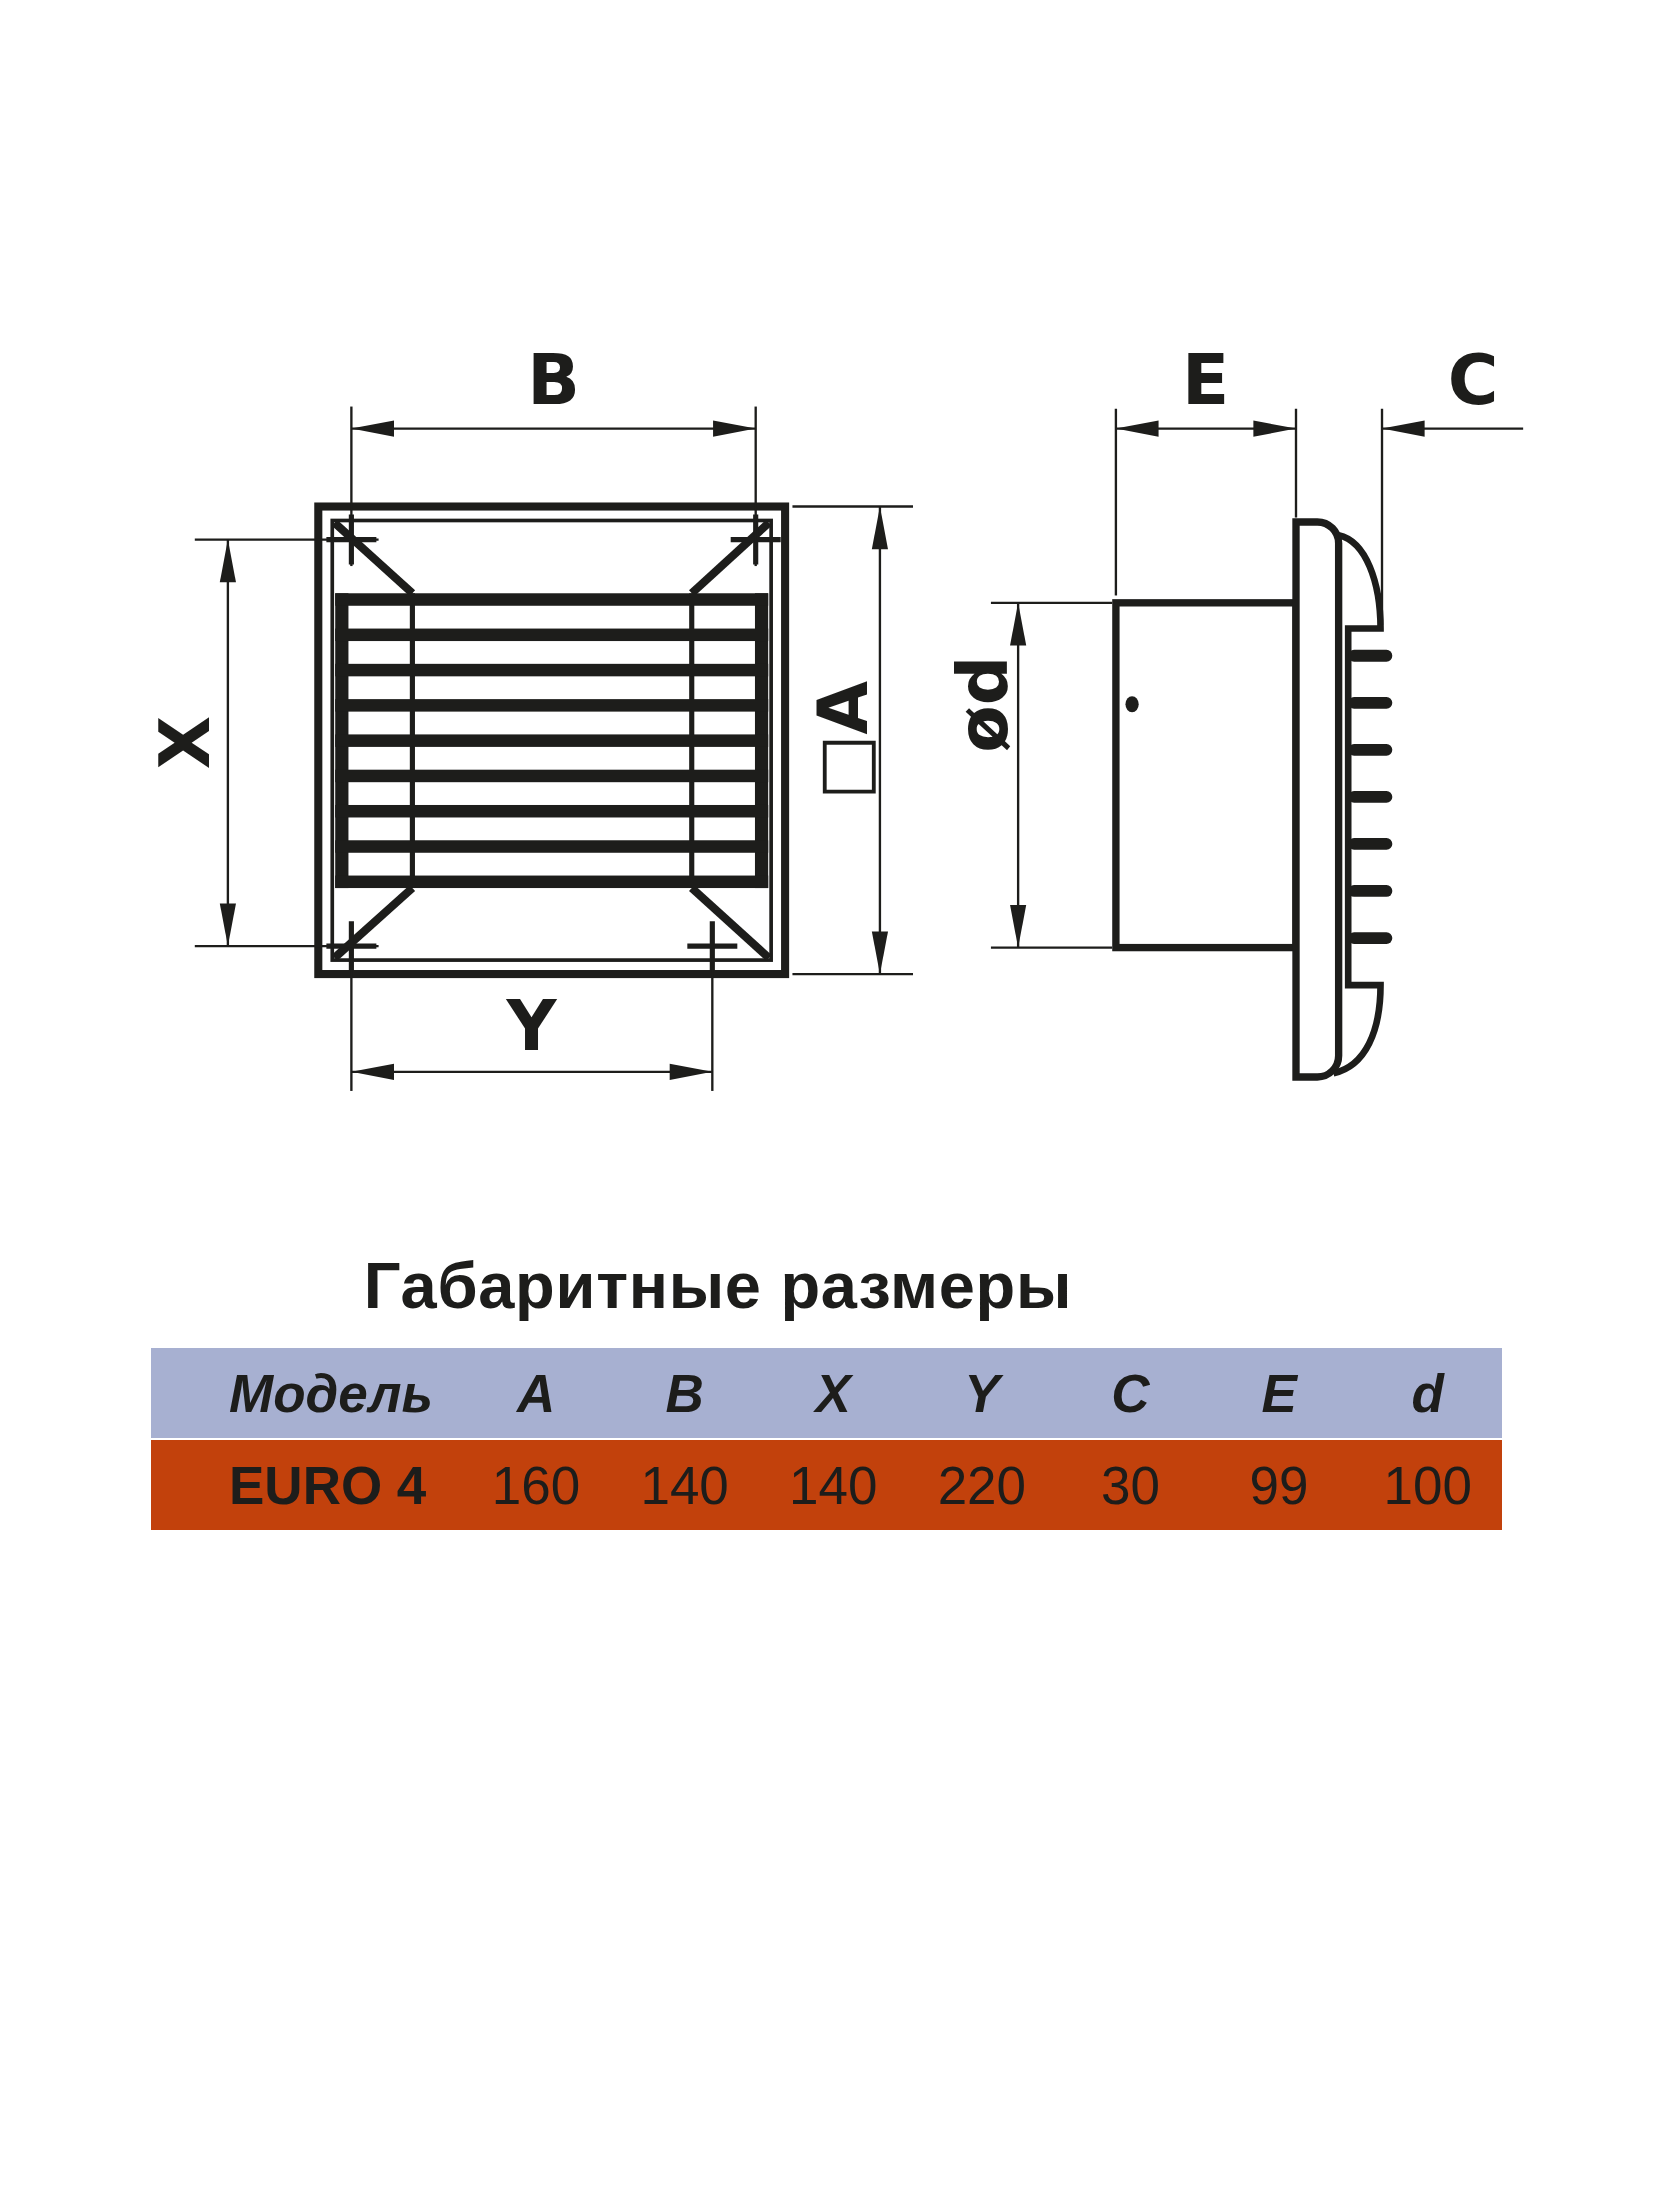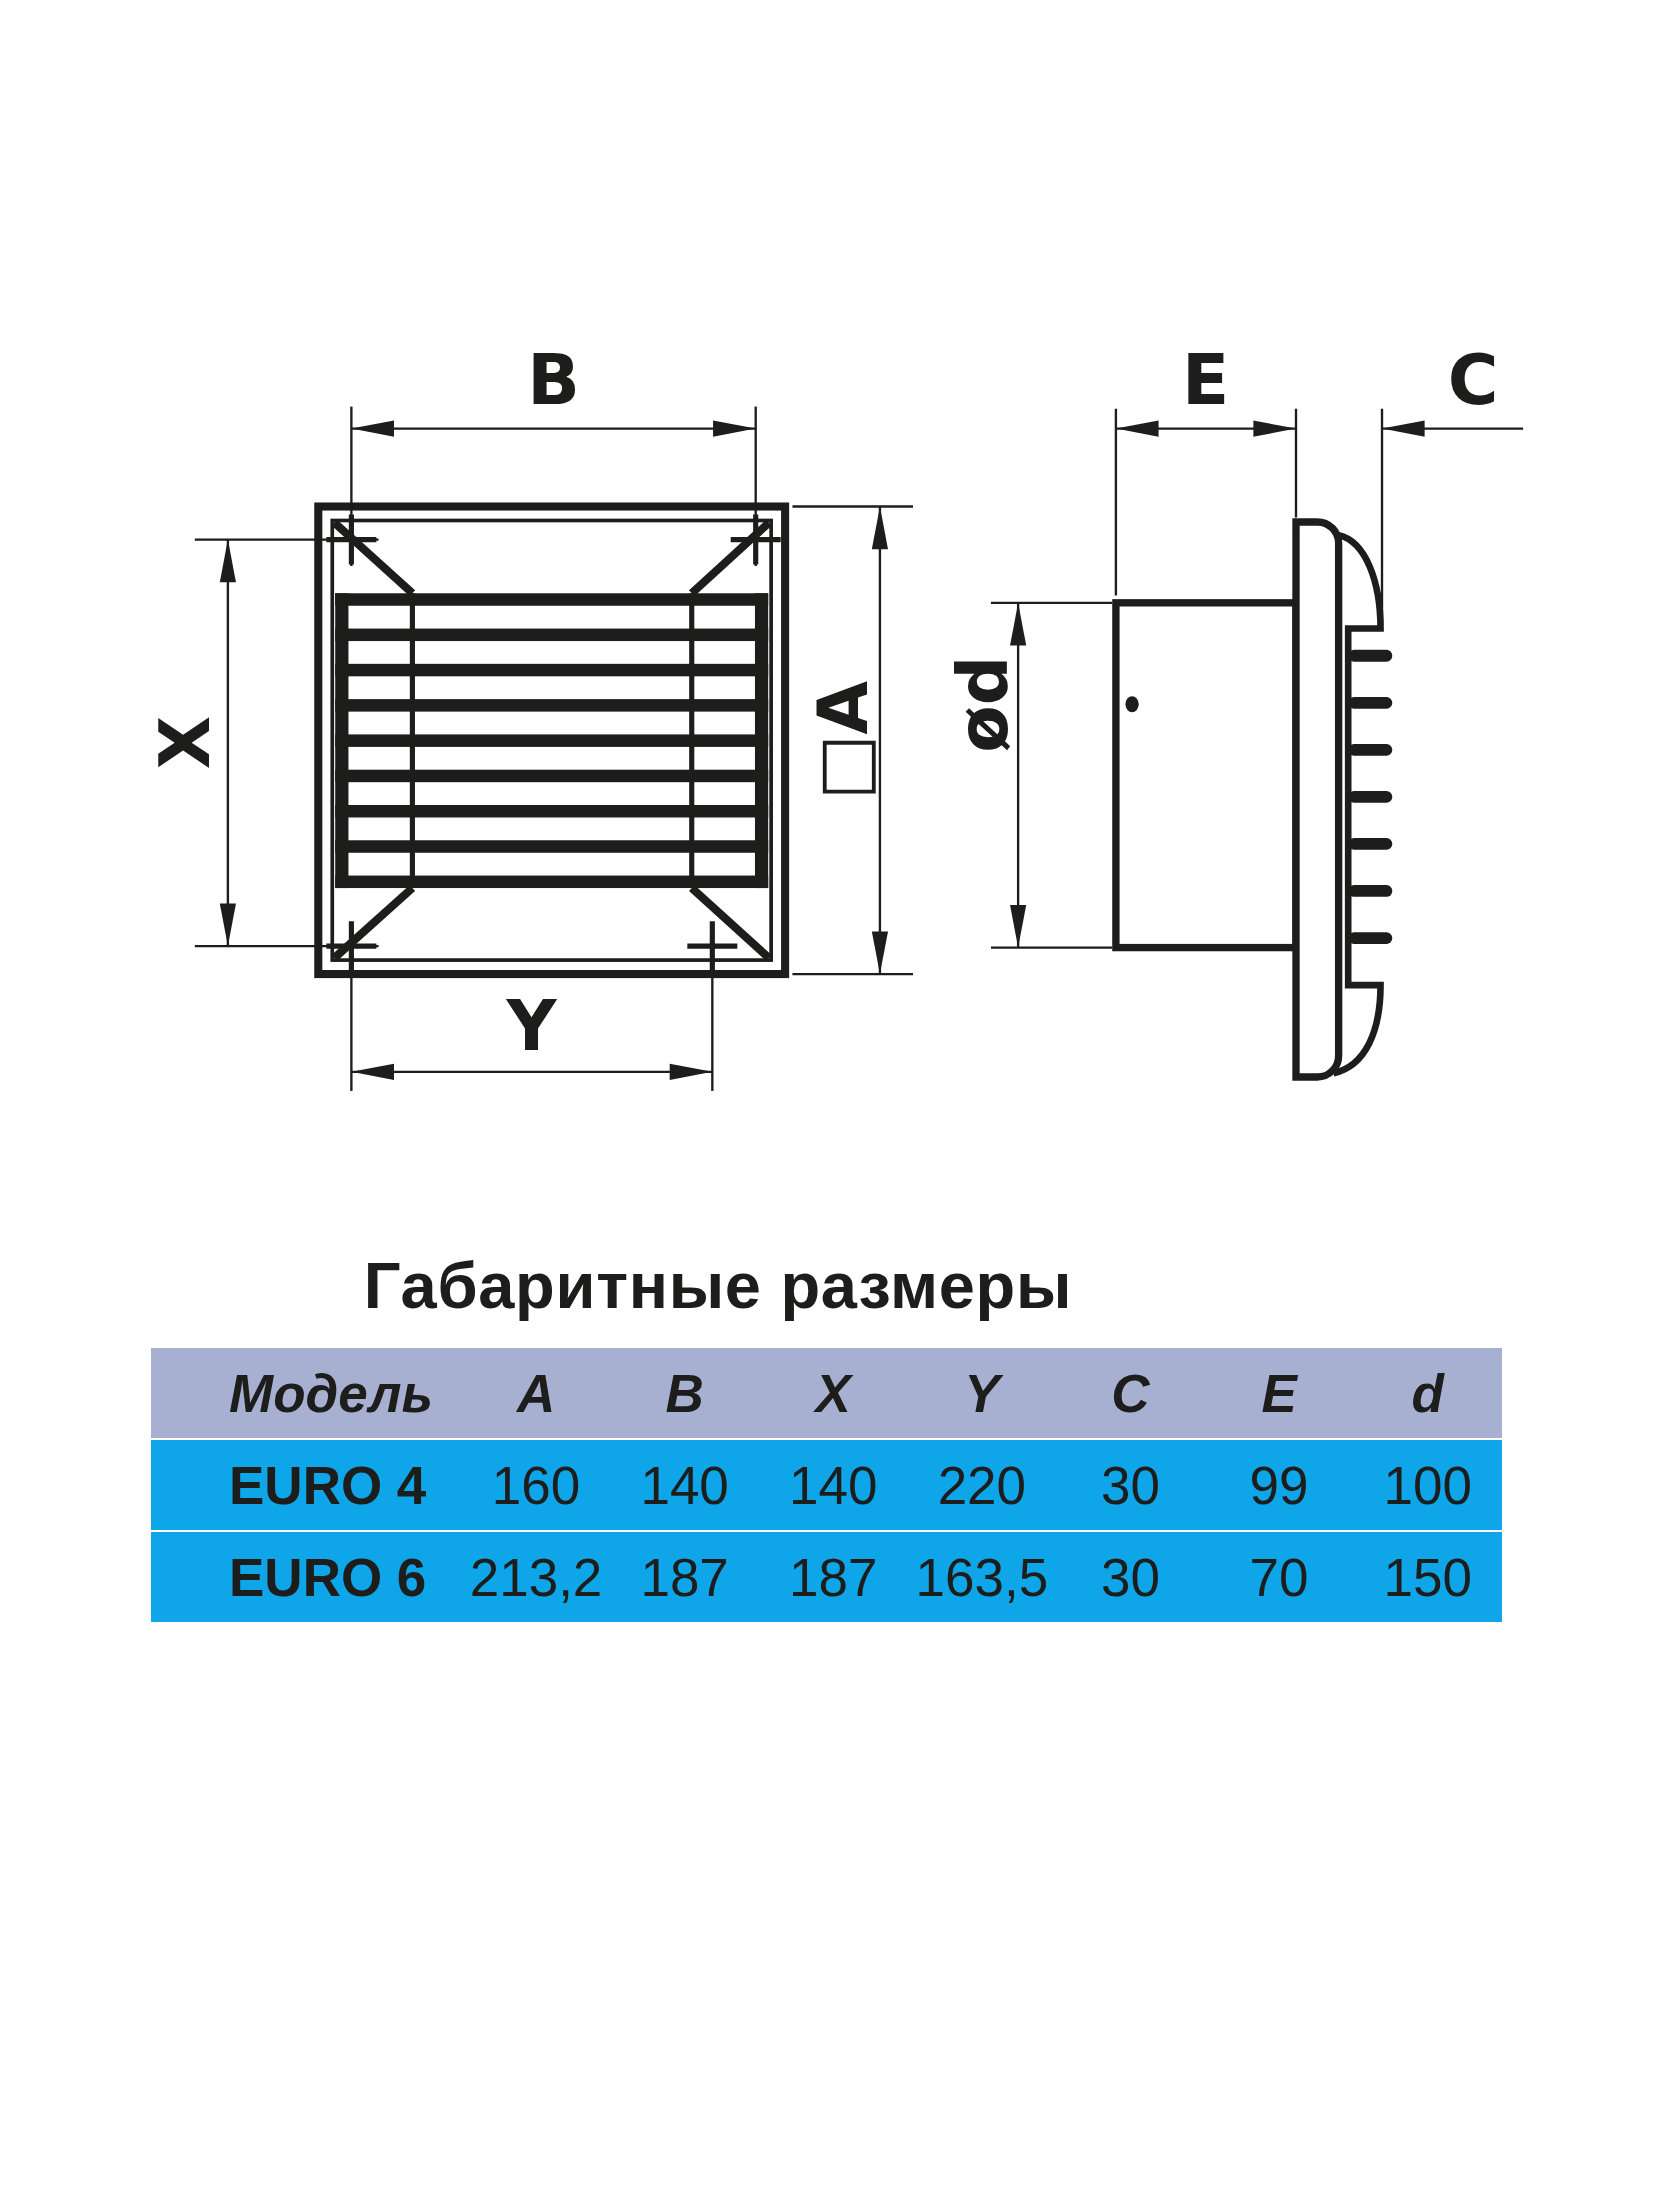--- a/index.html
+++ b/index.html
@@ -46,21 +46,21 @@
   }
   #dim-table tr { height: 90px; }
   #dim-table th, #dim-table td {
     text-align: center; vertical-align: middle;
     font-size: 53px; padding: 0;
   }
   #dim-table th { font-weight: 700; font-style: italic; }
   #dim-table td { font-weight: 400; }
   #dim-table .model-col { text-align: left; padding-left: 78px; font-weight: 700; }
   tr.hdr  > * { background: #a7b0d1; }
-  tr.alt  > * { background: #0ea5e9; }
+  tr.alt  > * { background: #c2410c; }
   tr.plain> * { background: #ffffff; }
 </style>
 </head>
 <body>
 
 <div id="page">
 
   <svg id="drawing" width="1654" height="1213" viewBox="0 0 2250 1650" xmlns="http://www.w3.org/2000/svg">
     <defs>
       <marker id="arr" markerUnits="userSpaceOnUse" markerWidth="64" markerHeight="30" viewBox="0 0 64 30" refX="61" refY="15" orient="auto-start-reverse">
@@ -199,26 +199,16 @@
       <tr class="alt">
         <td class="model-col">EURO 4</td>
         <td>160</td>
         <td>140</td>
         <td>140</td>
         <td>220</td>
         <td>30</td>
         <td>99</td>
         <td>100</td>
       </tr>
-      <tr class="alt">
-        <td class="model-col">EURO 6</td>
-        <td>213,2</td>
-        <td>187</td>
-        <td>187</td>
-        <td>163,5</td>
-        <td>30</td>
-        <td>70</td>
-        <td>150</td>
-      </tr>
     </tbody>
   </table>
 </div>
 
 
 </body></html>

